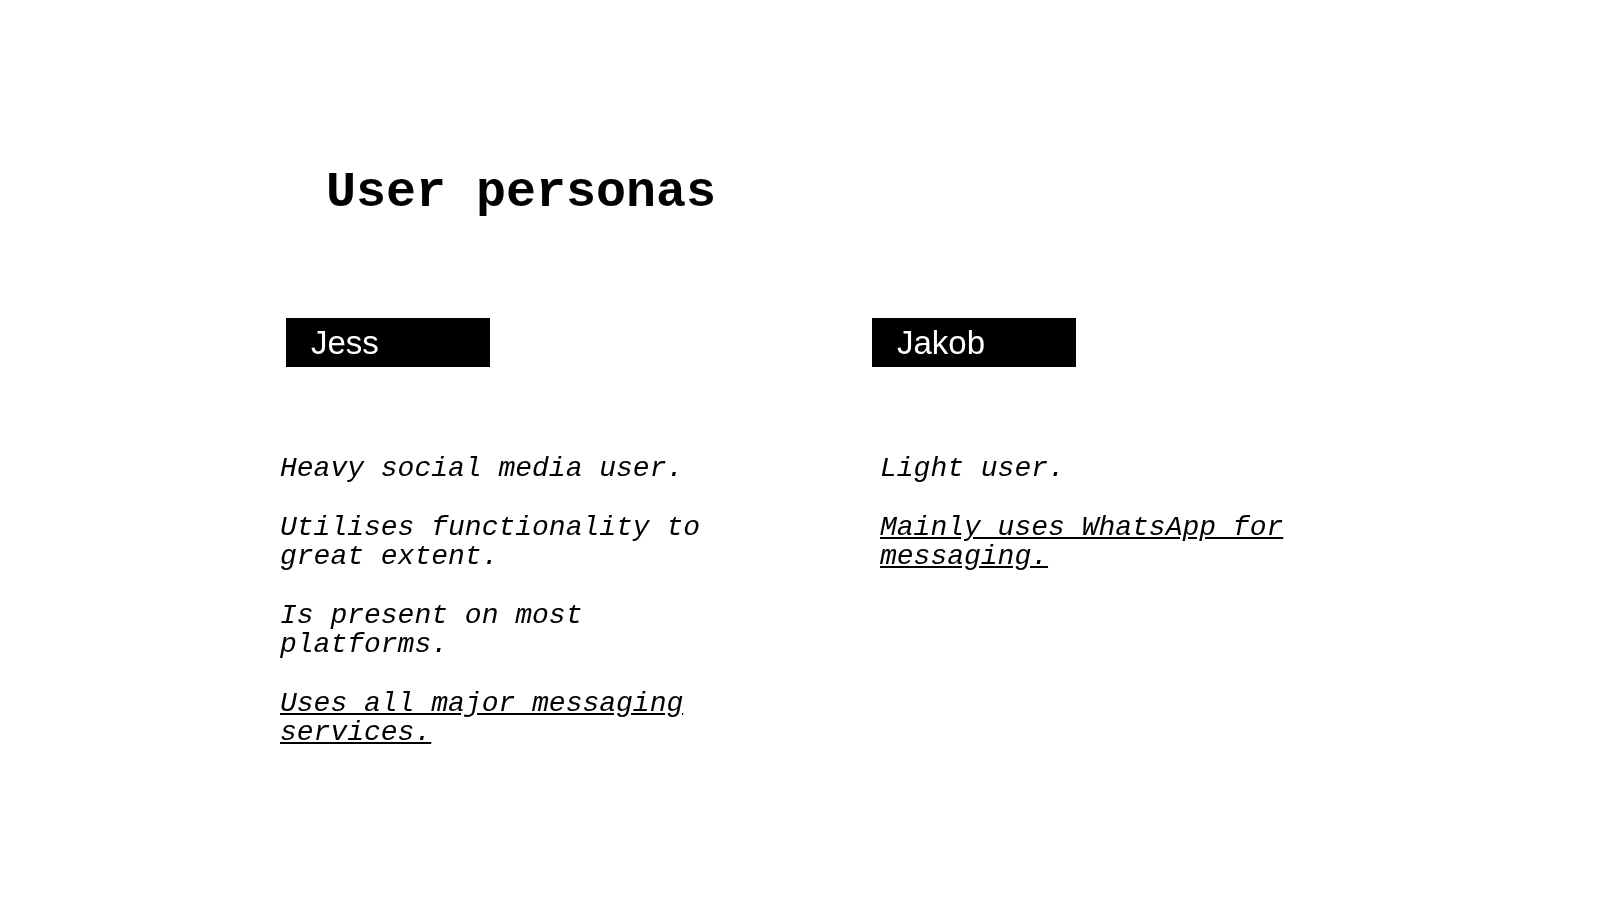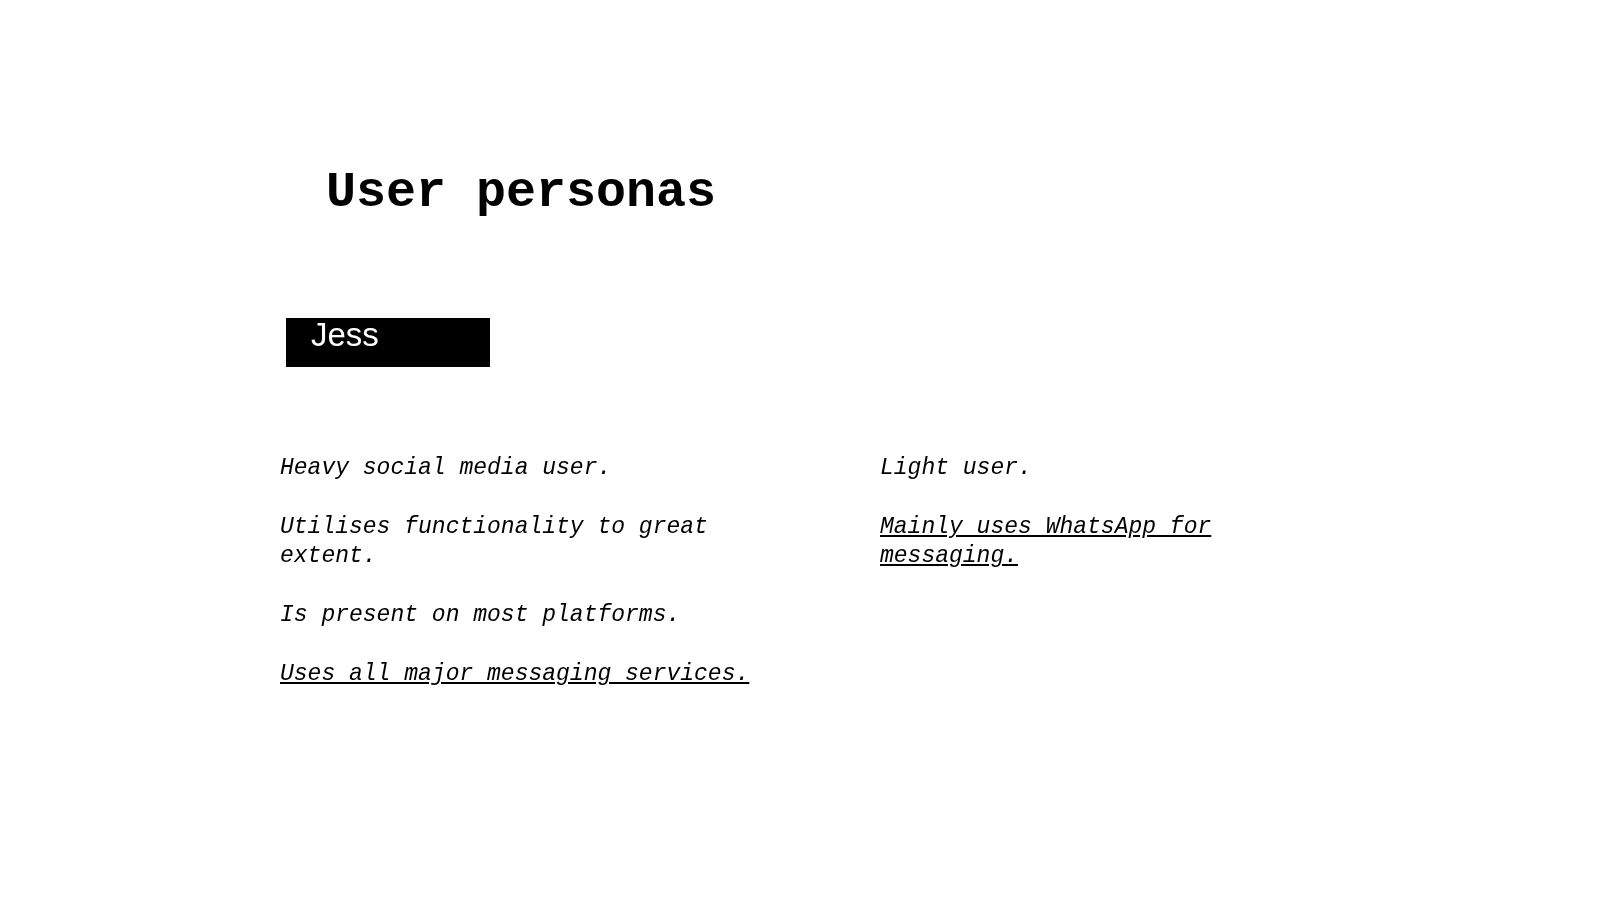--- a/index.html
+++ b/index.html
@@ -46,21 +46,21 @@
   }
   .persona-left  { left: 286px; width: 480px; }
   .persona-right { left: 872px; width: 480px; }
 
   
   .persona-name-box {
     width: 204px;
     height: 49px;
     background: #000000;
     display: flex;
-    align-items: flex-start;
+    align-items: center;
     box-sizing: border-box;
     padding-left: 25px;
   }
   .persona-name-label {
     font-family: "Liberation Sans", sans-serif;
     font-size: 33px;
     font-weight: 400;
     line-height: 33px;
     color: #ffffff;
     white-space: nowrap;
@@ -78,21 +78,21 @@
   }
   .persona-right .persona-traits {
     left: -8px;   
     width: 470px;
     margin-left: 16px;
   }
   .persona-trait {
     font-family: "Liberation Mono", "DejaVu Sans Mono", monospace;
     font-style: italic;
     font-weight: 400;
-    font-size: 23px;
+    font-size: 28px;
     line-height: 29px;
     color: #000000;
     margin: 0 0 30px 0;
   }
   .persona-trait:last-child { margin-bottom: 0; text-decoration: underline; }
 </style>
 </head>
 <body>
 
 <div id="slide">
@@ -105,19 +105,22 @@
     </div>
     <ul class="persona-traits">
       <li class="persona-trait">Heavy social media user.</li>
       <li class="persona-trait">Utilises functionality to great extent.</li>
       <li class="persona-trait">Is present on most platforms.</li>
       <li class="persona-trait">Uses all major messaging services.</li>
     </ul>
   </section>
 
   <section class="persona persona-right">
+    <div class="persona-name-box">
+      <span class="persona-name-label">Jakob</span>
+    </div>
     <ul class="persona-traits">
       <li class="persona-trait">Light user.</li>
       <li class="persona-trait">Mainly uses WhatsApp for messaging.</li>
     </ul>
   </section>
 
 </div>
 
 </body></html>

